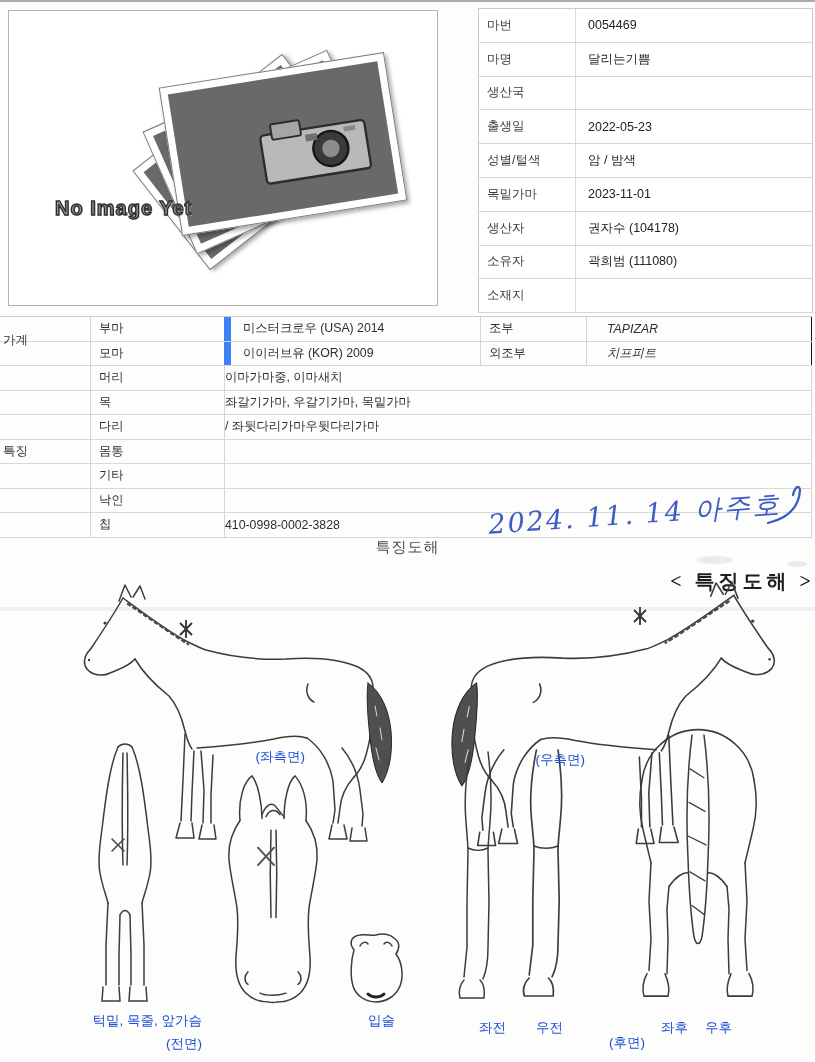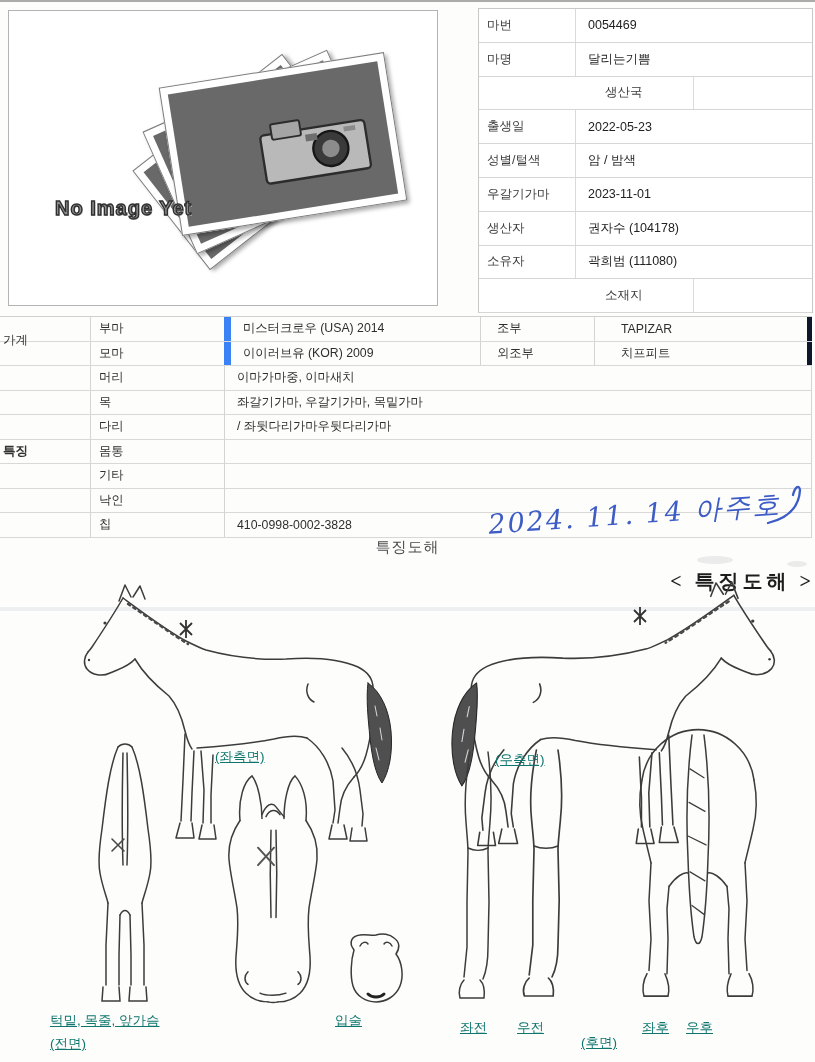--- a/index.html
+++ b/index.html
@@ -18,45 +18,45 @@
   .photo.p1{left:142px;top:88px;width:188px;height:124px;transform:rotate(-38deg);}
   .photo.p2{left:152px;top:74px;width:200px;height:132px;transform:rotate(-24deg);}
   .photo.p3{left:160px;top:58px;width:226px;height:148px;transform:rotate(-9deg);}
   .camera{position:absolute;left:78px;top:34px;width:118px;height:78px;}
   .noimg-text{
     position:absolute;left:46px;top:186px;font-size:20px;font-weight:bold;letter-spacing:1px;
     color:#8f8f8f;-webkit-text-stroke:1.4px #2f2f2f;text-shadow:1px 1px 0 #cfcfcf;white-space:nowrap;
   }
   
   .info-table{left:478px;top:8px;width:333px;border:1px solid #c8c8c8;border-bottom:none;background:#fff;}
-  .info-row{display:flex;height:32.8px;border-bottom:1px solid #d6d6d6;align-items:stretch;font-size:12.5px;justify-content:center;}
+  .info-row{display:flex;height:32.8px;border-bottom:1px solid #d6d6d6;align-items:stretch;font-size:12.5px;}
   .info-label{width:88px;padding-left:8px;display:flex;align-items:center;border-right:1px solid #dadada;color:#3a3a3a;}
   .info-value{flex:1;padding-left:12px;display:flex;align-items:center;color:#222;}
   
   .mid-table{left:0;top:316px;width:812px;border-top:1px solid #cfcfcf;background:transparent;}
   .mrow{display:flex;height:23.5px;border-bottom:1px solid #d8d8d8;align-items:stretch;font-size:12.3px;}
   .mcell{display:flex;align-items:center;}
   .c-section{width:90px;}
   .c-sub{width:125px;padding-left:8px;border-left:1px solid #d4d4d4;}
   .c-val{width:237px;padding-left:12px;border-left:7px solid #3b82f6;}
-  .c-lab2{width:97px;padding-left:16px;border-left:1px solid #d4d4d4;}
-  .c-val2{flex:1;padding-left:26px;border-left:1px solid #d4d4d4;border-right:5px solid #0f172a;}
-  .c-valwide{flex:1;padding-left:12px;border-left:1px solid #d4d4d4;border-right:1px solid #d4d4d4;text-align:center;}
+  .c-lab2{width:97px;padding-left:8px;border-left:1px solid #d4d4d4;}
+  .c-val2{flex:1;padding-left:20px;border-left:1px solid #d4d4d4;border-right:1px solid #0f172a;font-style:italic;}
+  .c-valwide{flex:1;padding-left:0;border-left:1px solid #d4d4d4;border-right:1px solid #d4d4d4;text-align:center;}
   .section-label{position:absolute;left:3px;font-size:12.5px;color:#333;}
   
   .handwriting{
     left:488px;top:496px;width:310px;font-size:27px;letter-spacing:2px;
     font-family:"DejaVu Serif","Liberation Serif",serif;font-style:italic;
     color:#3d5cc5;transform:rotate(-4deg);white-space:nowrap;z-index:6;
   }
   
   .small-title{left:0;top:538px;width:815px;text-align:center;font-size:15px;color:#4a4a4a;letter-spacing:1px;}
   .diagram-heading{left:0;top:568px;width:815px;text-align:right;font-size:20px;font-weight:bold;letter-spacing:4px;color:#1d1d1d;font-family:Liberation Serif, serif;}
   .band{left:0;top:607px;width:815px;height:4px;background:#e2e7ea;opacity:.6;}
-  .dlabel{position:absolute;font-size:13.5px;color:#0f766e;text-align:left;z-index:5;text-decoration:underline;}
+  .dlabel{position:absolute;font-size:13.5px;color:#1d4ed8;text-align:right;z-index:5;}
   svg.overlay{position:absolute;left:0;top:0;width:815px;height:1062px;z-index:4;pointer-events:none;}
 </style>
 </head>
 <body>
 
 <div class="abs scan-top"></div>
 
 <div class="abs photo-box">
   <div class="photo p1">
       <div class="photo-inner"></div>
@@ -93,21 +93,21 @@
     </div>
   <div class="info-row">
       <div class="info-label">출생일</div>
       <div class="info-value">2022-05-23</div>
     </div>
   <div class="info-row">
       <div class="info-label">성별/털색</div>
       <div class="info-value">암 / 밤색</div>
     </div>
   <div class="info-row">
-      <div class="info-label">우갈기가마</div>
+      <div class="info-label">목밑가마</div>
       <div class="info-value">2023-11-01</div>
     </div>
   <div class="info-row">
       <div class="info-label">생산자</div>
       <div class="info-value">권자수 (104178)</div>
     </div>
   <div class="info-row">
       <div class="info-label">소유자</div>
       <div class="info-value">곽희범 (111080)</div>
     </div>
@@ -161,21 +161,21 @@
     <div class="mcell c-sub">낙인</div>
     <div class="mcell c-valwide"></div>
   </div>
   <div class="mrow">
     <div class="mcell c-section"></div>
     <div class="mcell c-sub">칩</div>
     <div class="mcell c-valwide">410-0998-0002-3828</div>
   </div>
 </div>
 <div class="section-label" style="top:332px;">가계</div>
-<div class="section-label" style="top:443px;font-weight:bold;">특징</div>
+<div class="section-label" style="top:443px;">특징</div>
 
 <div class="abs handwriting">2024. 11. 14  아주호</div>
 
 <div class="abs small-title">특징도해</div>
 <div class="abs diagram-heading">&lt; 특징도해 &gt;</div>
 <div class="abs band"></div>
 
 <div class="dlabel" style="left:215px;top:748px;width:90px;">(좌측면)</div>
 <div class="dlabel" style="left:495px;top:751px;width:90px;">(우측면)</div>
 <div class="dlabel" style="left:50px;top:1012px;width:152px;">턱밑, 목줄, 앞가슴</div>

